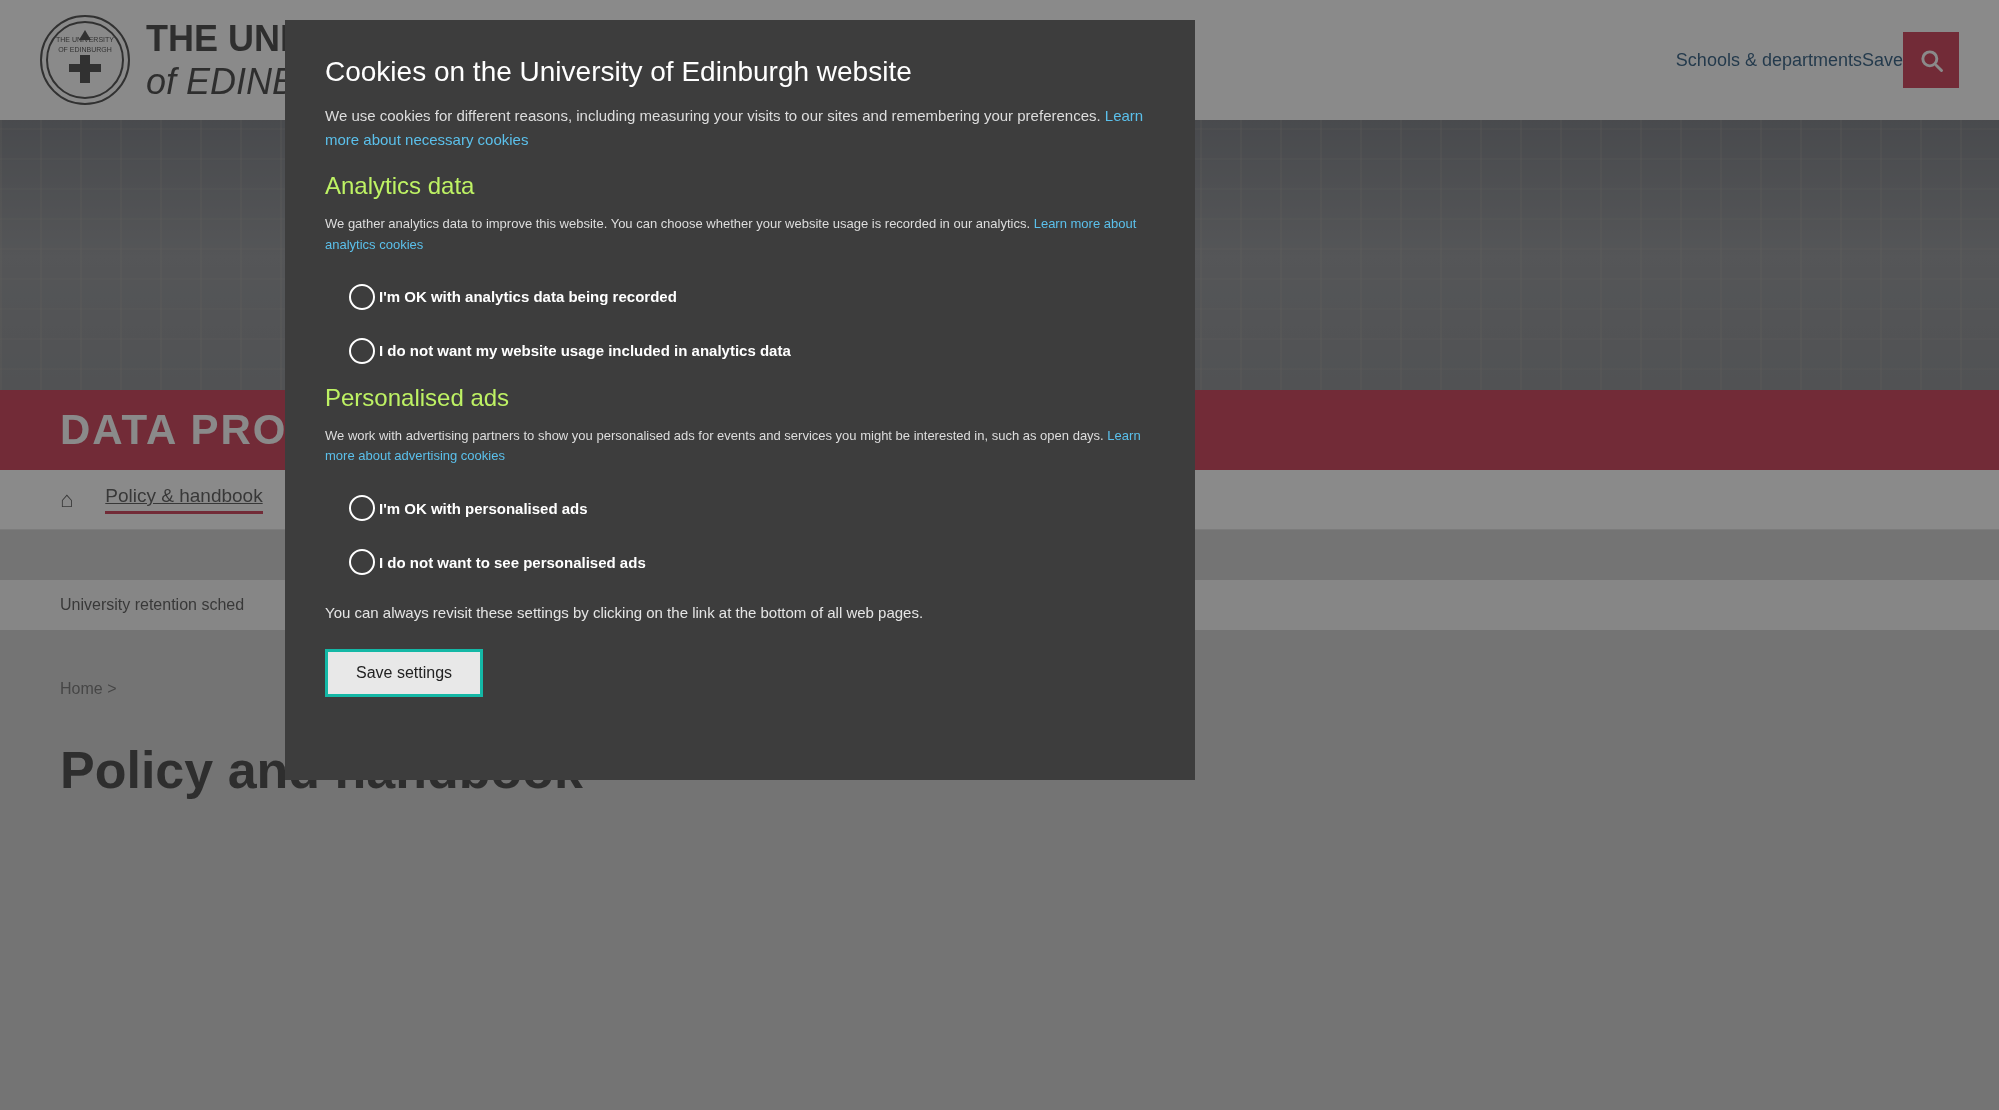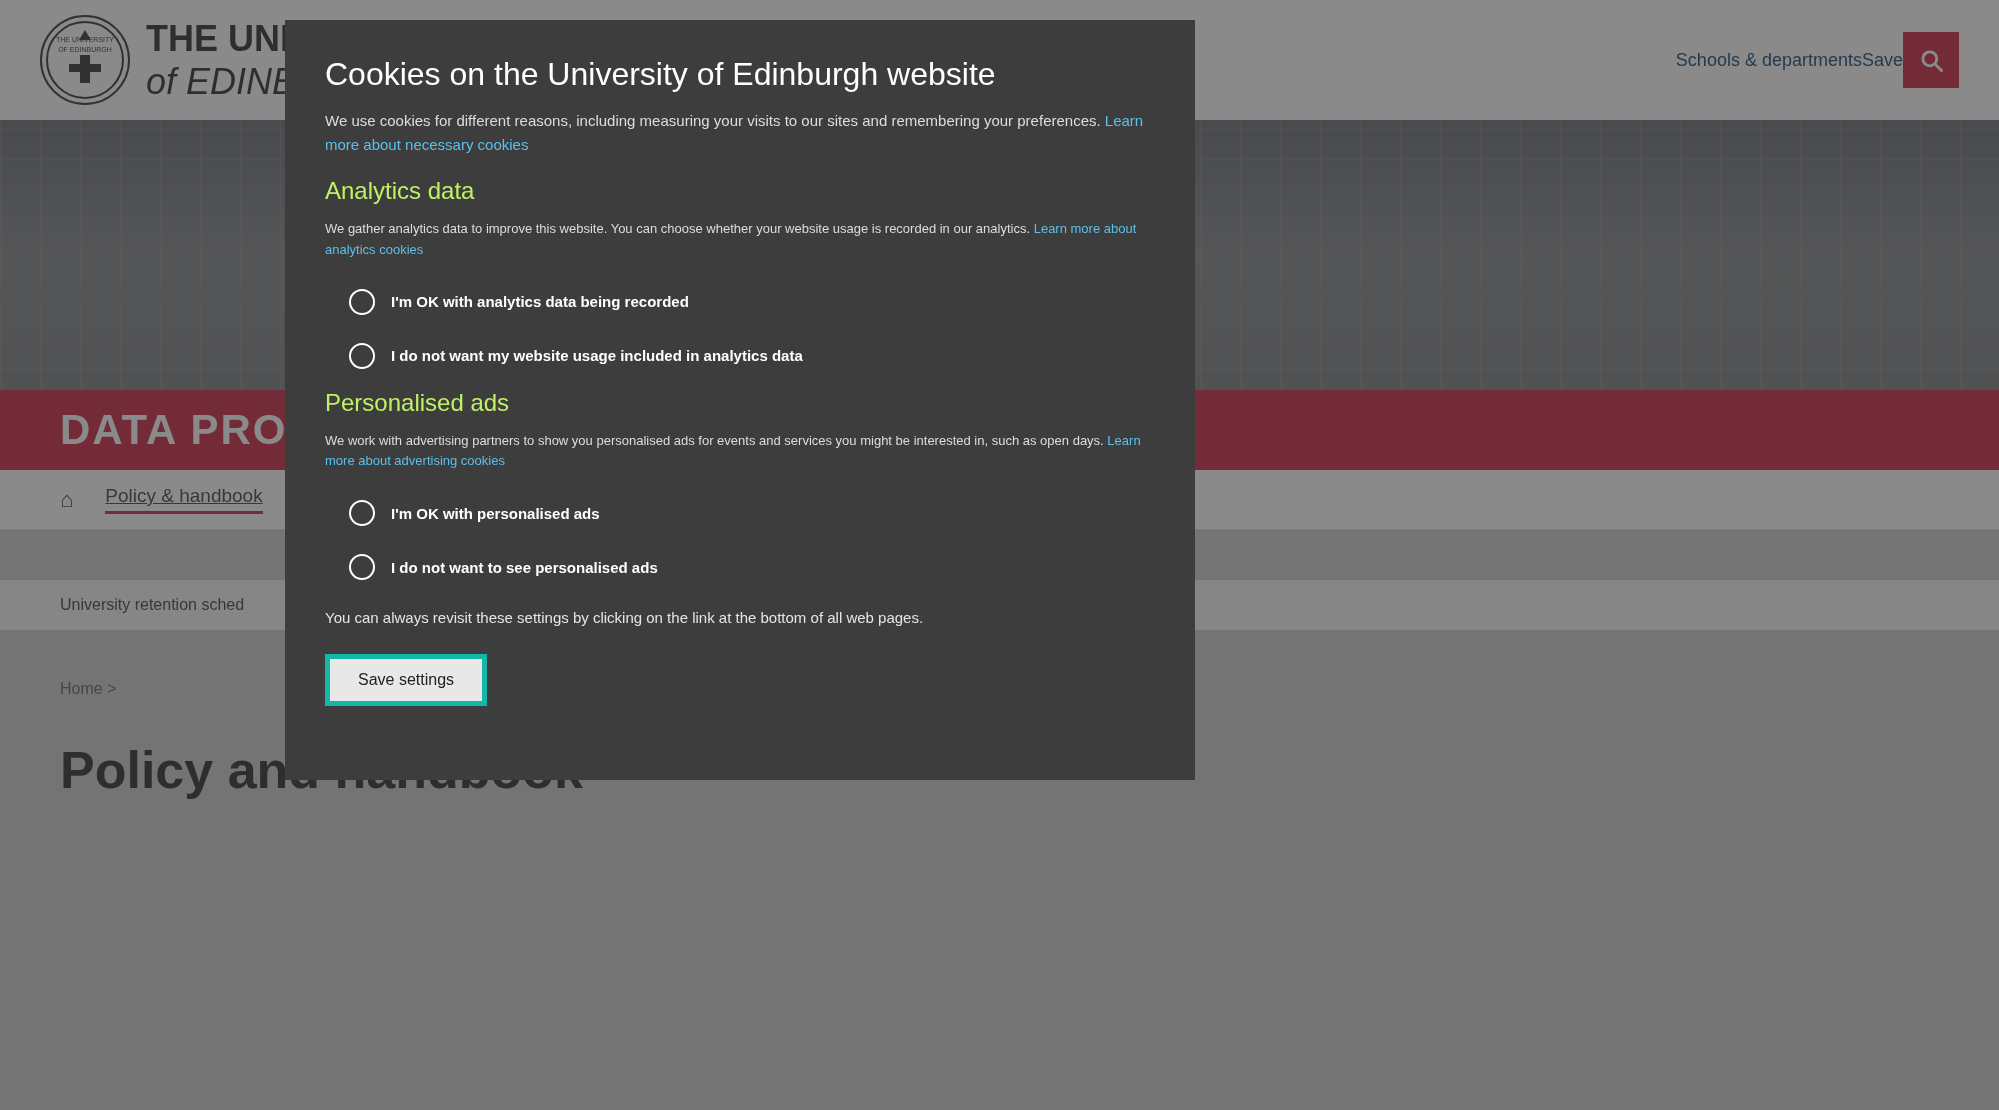--- a/index.html
+++ b/index.html
@@ -224,21 +224,21 @@
       left: 285px;
       width: 910px;
       background: #3d3d3d;
       color: #fff;
       padding: 36px 40px 40px;
       z-index: 20;
       min-height: 760px;
     }
 
     .modal-title {
-      font-size: 32px;
+      font-size: 28px;
       font-weight: normal;
       color: #fff;
       margin-bottom: 16px;
     }
 
     .modal-intro {
       font-size: 15px;
       color: #ddd;
       line-height: 1.6;
       margin-bottom: 20px;
@@ -264,21 +264,21 @@
       margin-bottom: 18px;
     }
 
     .radio-group {
       margin-bottom: 10px;
     }
 
     .radio-item {
       display: flex;
       align-items: center;
-      gap: 16px;
+      gap: 4px;
       padding: 10px 24px;
       margin-bottom: 8px;
     }
 
     .radio-circle {
       width: 26px;
       height: 26px;
       border-radius: 50%;
       border: 2px solid #fff;
       background: transparent;
@@ -296,21 +296,21 @@
     .footer-note {
       font-size: 15px;
       color: #e5e5e5;
       line-height: 1.6;
       margin-top: 16px;
       margin-bottom: 24px;
     }
 
     .save-btn {
       background: #e8e8e8;
-      border: 5px solid #14b8a6;
+      border: 3px solid #14b8a6;
       padding: 12px 28px;
       font-size: 16px;
       color: #222;
       cursor: pointer;
     }
   </style>
 </head>
 <body>
 
 <div class="page-bg"></div>

